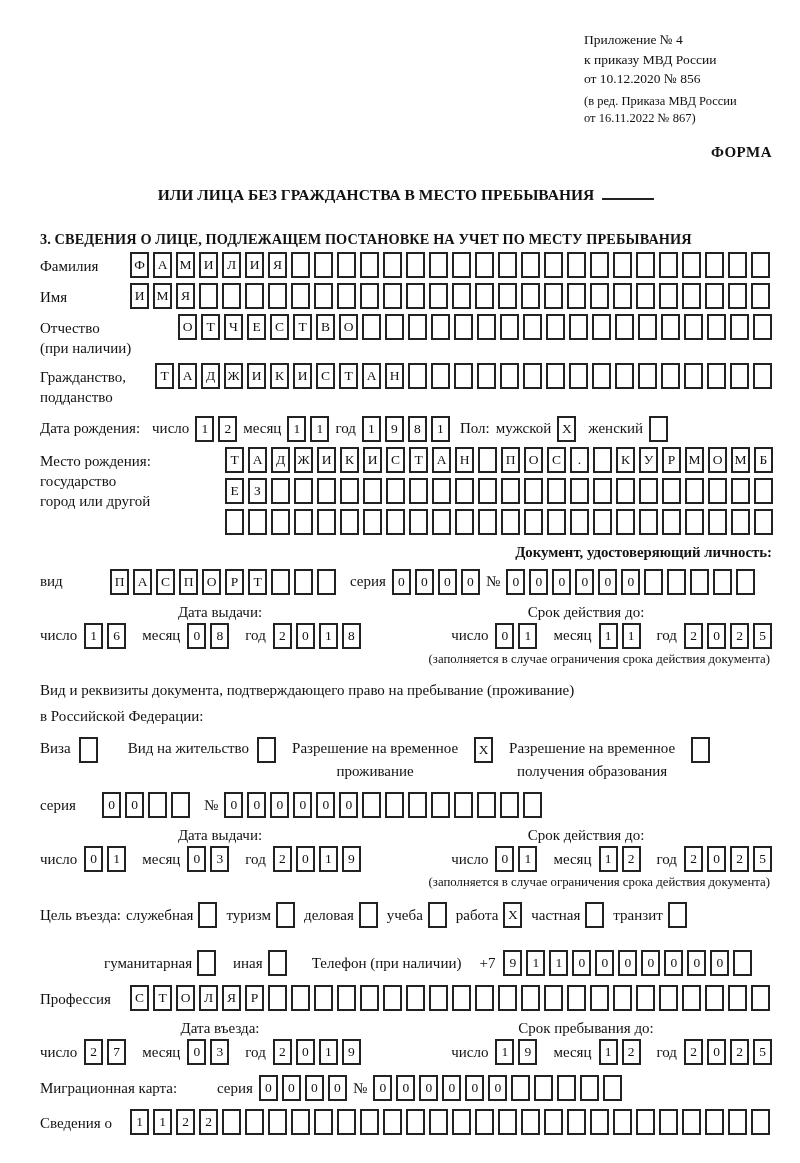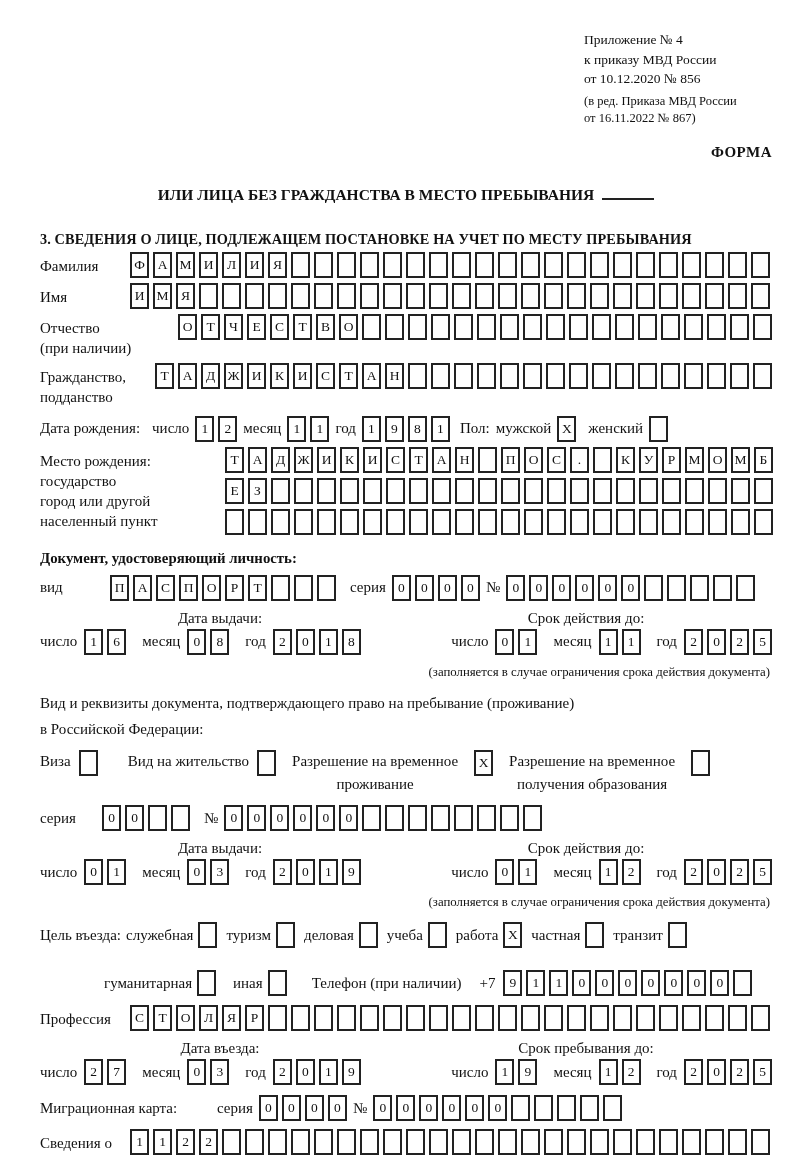--- a/index.html
+++ b/index.html
@@ -23,35 +23,35 @@
   .lbl { flex:0 0 auto; padding-top:4px; line-height:1.35; }
   .w90 { width:90px; } .w115 { width:115px; } .w138 { width:138px; } .w185 { width:185px; }
   .cellrow { display:flex; gap:4px; flex:0 0 auto; }
   .cell {
     width:19px; height:26px; border:2px solid #222; background:#fff;
     display:flex; align-items:center; justify-content:center;
     font-size:13.5px; line-height:1; flex:0 0 19px;
   }
   .stack > .cellrow { margin-bottom:5px; }
 
-  .doc-h { text-align:left; font-weight:bold; font-size:14.8px; margin-top:10px; }
+  .doc-h { text-align:right; font-weight:bold; font-size:14.8px; margin-top:4px; }
 
   .inlinerow { display:flex; align-items:center; margin-top:8px; }
   .inlinerow .word { margin:0 6px; white-space:nowrap; }
   .inlinerow .word.first { margin-left:0; }
 
   
   .dh { display:flex; margin-top:9px; }
   .dh-l { width:360px; text-align:center; }
   .dh-r { flex:1; text-align:center; }
   .drow { display:flex; justify-content:space-between; align-items:center; margin-top:2px; }
   .dg { display:flex; align-items:center; }
   .dg .word { margin:0 7px 0 16px; white-space:nowrap; }
   .dg .word.first { margin-left:0; }
-  .note-r { text-align:right; font-size:12.8px; margin-top:10px; padding-right:2px; }
+  .note-r { text-align:right; font-size:12.8px; margin-top:3px; padding-right:2px; }
 
   .intro { margin-top:10px; line-height:1.75; }
 
   .perm { display:flex; align-items:flex-start; margin-top:8px; }
   .perm .cb { margin:0 8px; }
   .pml { text-align:center; line-height:1.5; margin:0 8px; }
   .gap-l { margin-left:22px; }
 
   .goal { display:flex; align-items:center; margin-top:12px; }
   .goal .word { margin-right:5px; white-space:nowrap; }
@@ -252,21 +252,20 @@
       <span class="cellrow">
           <span class="cell"></span>
         </span>
     </div>
 
     <div class="frow">
       <div class="lbl w185">
         <div>Место рождения:</div>
         <div>государство</div>
         <div>город или другой</div>
-        <div>населенный пункт</div>
       </div>
       <div class="stack">
         <div class="cellrow">
             <span class="cell">Т</span>
             <span class="cell">А</span>
             <span class="cell">Д</span>
             <span class="cell">Ж</span>
             <span class="cell">И</span>
             <span class="cell">К</span>
             <span class="cell">И</span>

